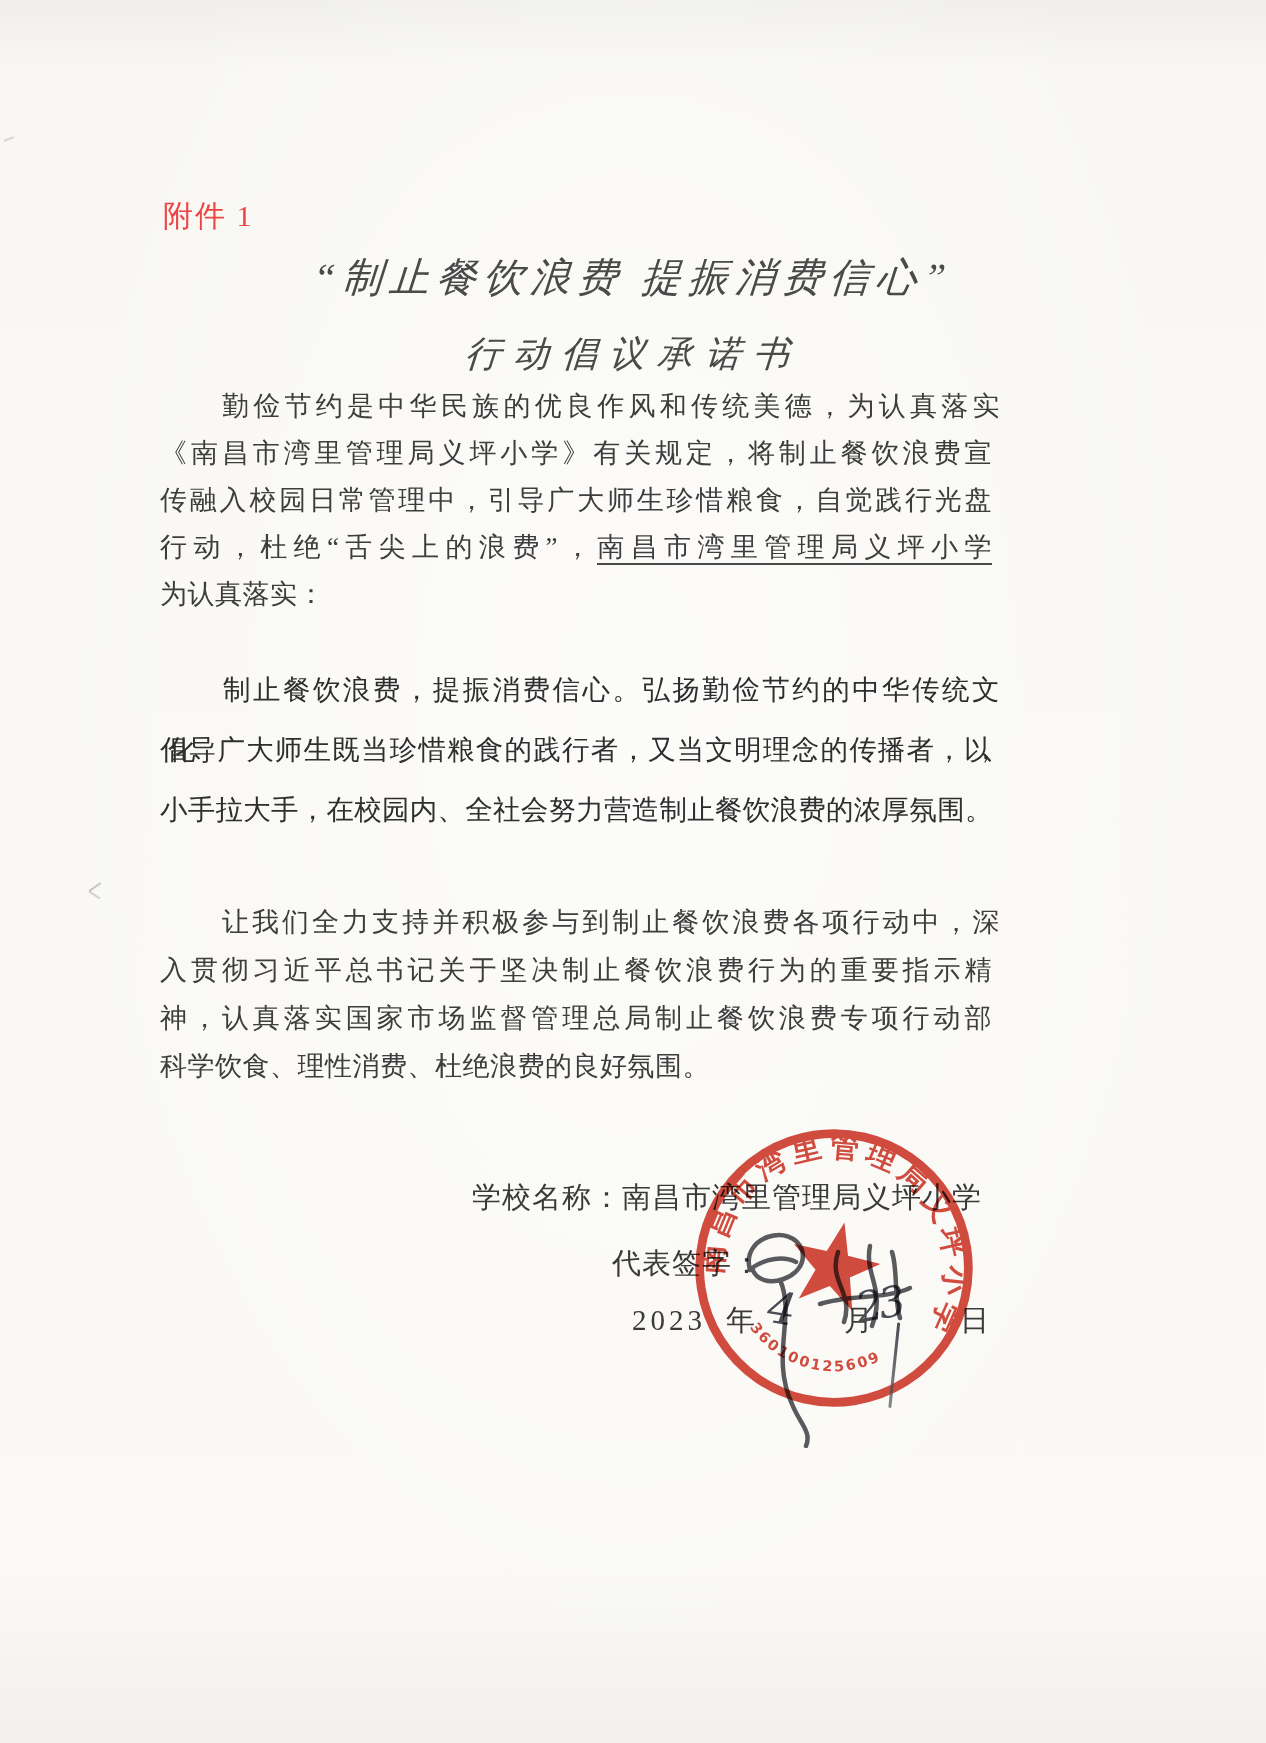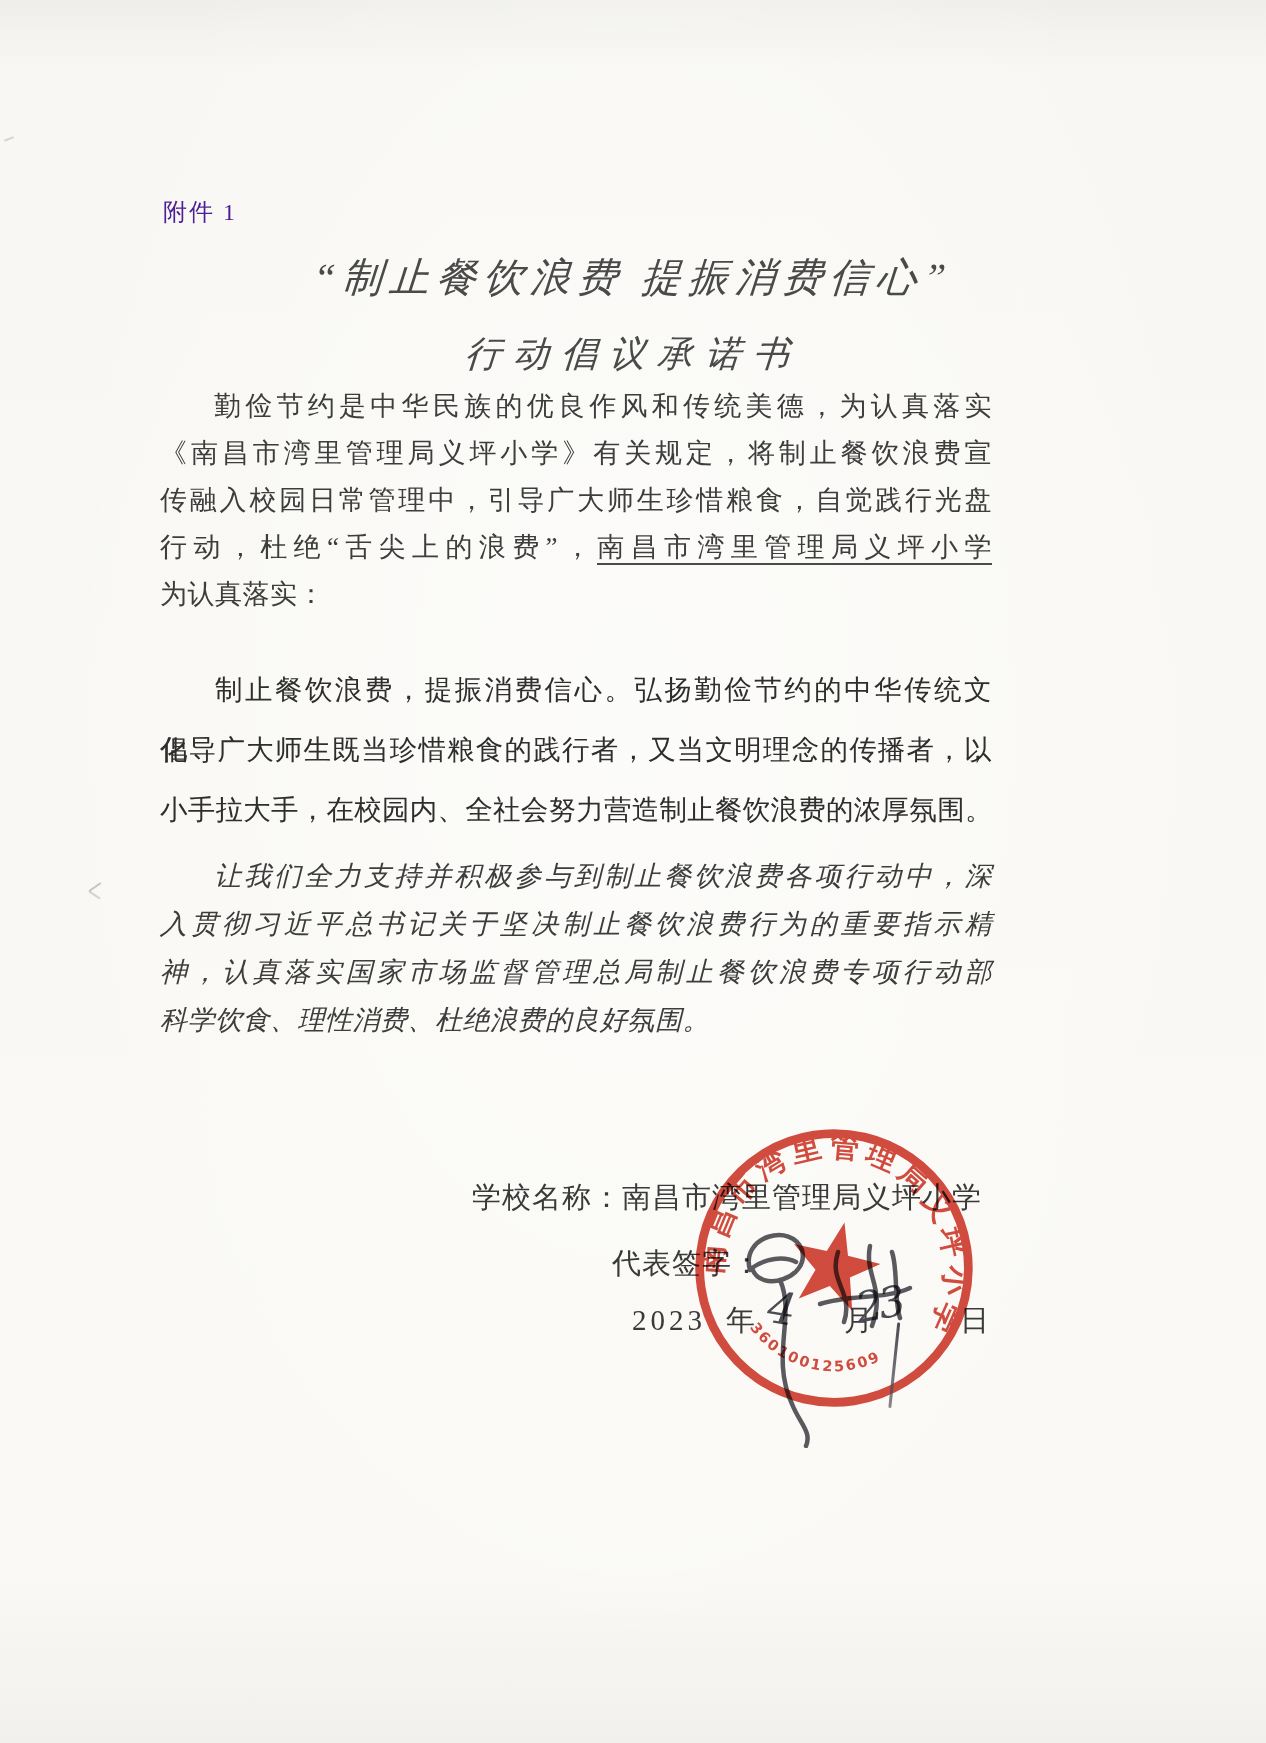--- a/index.html
+++ b/index.html
@@ -7,21 +7,21 @@
     width:1266px;height:1743px;position:relative;overflow:hidden;
     font-family:"Liberation Serif","DejaVu Serif",serif;
     background:
       radial-gradient(ellipse at 50% 40%, rgba(255,255,255,.55), rgba(0,0,0,0) 70%),
       linear-gradient(180deg,#efeeea 0%,#f8f7f3 4%,#faf9f5 90%,#f1f0ec 100%);
     color:#3d3d3d;
   }
   .page{position:absolute;inset:0;}
   .content{position:absolute;left:160px;width:832px;}
 
-  .attachment{position:absolute;top:196px;left:163px;font-size:24px;color:#4c1d95;letter-spacing:2px;}
+  .attachment{position:absolute;top:196px;left:163px;font-size:30px;color:#ef4444;letter-spacing:2px;}
 
   .title{
     position:absolute;top:250px;left:0;width:100%;text-align:center;
     font-size:40px;color:#4a4a4a;font-style:italic;letter-spacing:7px;
     transform:skewX(-4deg);font-weight:500;
   }
   .subtitle{
     position:absolute;top:330px;left:0;width:100%;text-align:center;
     font-size:36px;color:#4a4a4a;font-style:italic;letter-spacing:12px;
     transform:skewX(-4deg);font-weight:500;
@@ -31,24 +31,24 @@
   .para .line{
     width:100%;font-size:27px;color:#3d3d3d;
     text-align:justify;text-align-last:justify;
     white-space:normal;letter-spacing:.5px;
   }
   .p1{top:383px;}
   .p1 .line{height:47px;line-height:47px;}
   .p2{top:660px;}
   .p2 .line{height:60px;line-height:60px;font-weight:400;color:#2e2e2e;font-size:27.5px;}
   .p2 .line.tight{letter-spacing:-0.4px;}
-  .p3{top:852px;font-style:italic;}
+  .p3{top:898px;}
   .p3 .line{height:48px;line-height:48px;}
   .line.noj{text-align-last:left;}
-  .indent{text-indent:2em;}
+  .indent{text-indent:2em;margin-left:8px;}
   .u{border-bottom:2px solid #4a4a4a;padding-bottom:1px;}
 
   .footer-line{position:absolute;font-size:29px;color:#3a3a3a;white-space:nowrap;}
   .f-school{top:1178px;left:472px;letter-spacing:1px;}
   .f-sign{top:1244px;left:612px;letter-spacing:1px;}
   .f-date{top:1301px;left:632px;letter-spacing:1px;}
   .f-date .gap-m{display:inline-block;width:88px;}
   .f-date .gap-d{display:inline-block;width:86px;}
   .f-date .y{letter-spacing:4px;margin-right:20px;}
 

